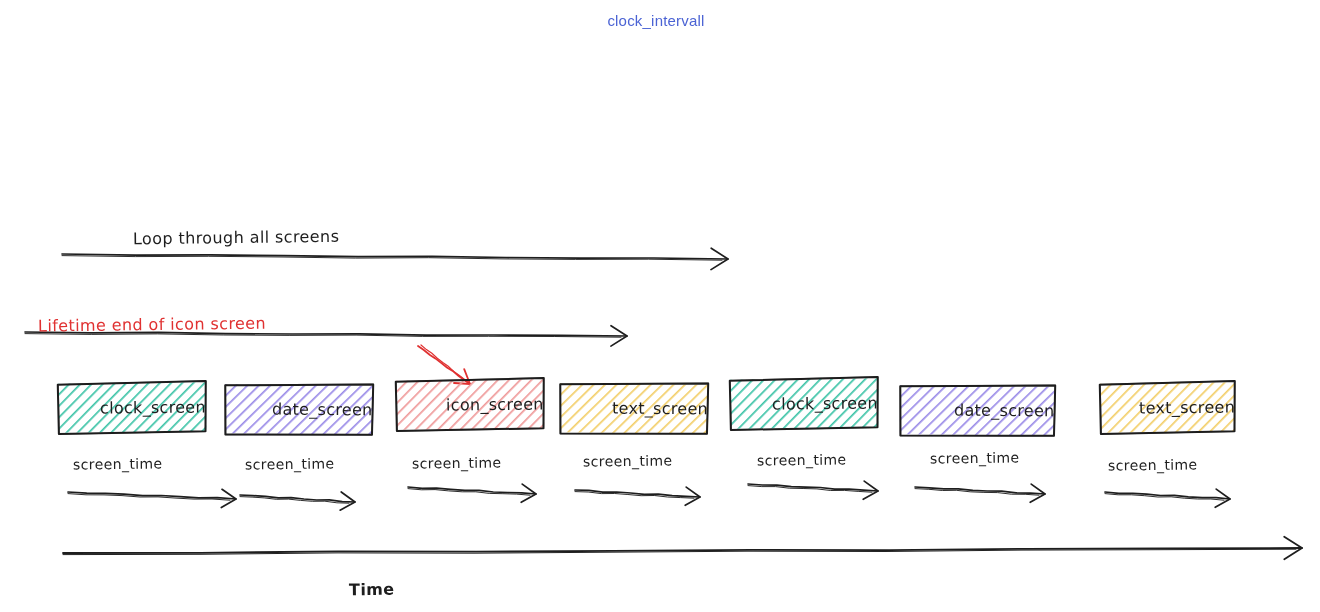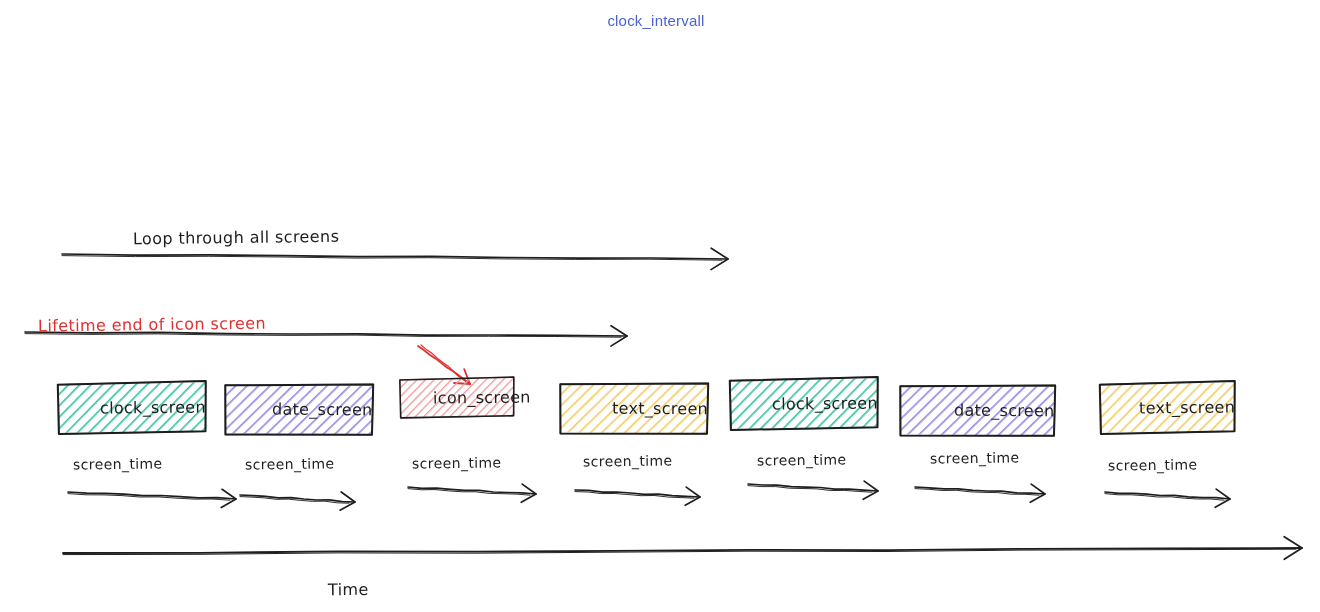--- a/index.html
+++ b/index.html
@@ -140,21 +140,21 @@
         <span class="box-label" style="transform: rotate(-0.6deg);">clock_screen</span>
       </div>
       <div class="box" style="left: 225px; top: 385px; width: 148px; height: 49px;">
         <svg class="box-svg" viewBox="0 0 160 61">
           <rect x="6" y="6" width="148" height="49" fill="url(#hatch-purple)" stroke="none" transform="rotate(0.5 80 30.5)"></rect>
           <path d="M 6 7 L 154 4.8 L 153.2 55 L 6.6 56.2 Z" fill="none" stroke="#1e1e1e" stroke-width="2" stroke-linejoin="round" opacity="1" transform="rotate(0.5 80 30.5)"></path>
           <path d="M 6.44 6.67 L 154.22 4.47 L 153.42 55.22 L 7.04 56.42 Z" fill="none" stroke="#1e1e1e" stroke-width="1.1" stroke-linejoin="round" opacity="0.55" transform="rotate(0.5 80 30.5)"></path>
         </svg>
         <span class="box-label" style="transform: rotate(0.5deg);">date_screen</span>
       </div>
-      <div class="box" style="left: 383px; top: 380px; width: 148px; height: 35px;">
+      <div class="box" style="left: 396px; top: 380px; width: 148px; height: 49px;">
         <svg class="box-svg" viewBox="0 0 160 61">
           <rect x="6" y="6" width="148" height="49" fill="url(#hatch-red)" stroke="none" transform="rotate(-0.6 80 30.5)"></rect>
           <path d="M 6 7 L 154 4.8 L 153.2 55 L 6.6 56.2 Z" fill="none" stroke="#1e1e1e" stroke-width="2" stroke-linejoin="round" opacity="1" transform="rotate(-0.6 80 30.5)"></path>
           <path d="M 6.44 6.67 L 154.22 4.47 L 153.42 55.22 L 7.04 56.42 Z" fill="none" stroke="#1e1e1e" stroke-width="1.1" stroke-linejoin="round" opacity="0.55" transform="rotate(-0.6 80 30.5)"></path>
         </svg>
         <span class="box-label" style="transform: rotate(-0.6deg);">icon_screen</span>
       </div>
       <div class="box" style="left: 560px; top: 384px; width: 148px; height: 49px;">
         <svg class="box-svg" viewBox="0 0 160 61">
           <rect x="6" y="6" width="148" height="49" fill="url(#hatch-yellow)" stroke="none" transform="rotate(0.5 80 30.5)"></rect>
@@ -184,21 +184,21 @@
           <rect x="6" y="6" width="135" height="49" fill="url(#hatch-yellow)" stroke="none" transform="rotate(-0.6 73.5 30.5)"></rect>
           <path d="M 6 7 L 141 4.8 L 140.2 55 L 6.6 56.2 Z" fill="none" stroke="#1e1e1e" stroke-width="2" stroke-linejoin="round" opacity="1" transform="rotate(-0.6 73.5 30.5)"></path>
           <path d="M 6.44 6.67 L 141.22 4.47 L 140.42 55.22 L 7.04 56.42 Z" fill="none" stroke="#1e1e1e" stroke-width="1.1" stroke-linejoin="round" opacity="0.55" transform="rotate(-0.6 73.5 30.5)"></path>
         </svg>
         <span class="box-label" style="transform: rotate(-0.6deg);">text_screen</span>
       </div>
     </div>
   <div id="labels-layer">
       <div class="hand" style="left: 133px; top: 228px; font-size: 16px;">Loop through all screens</div>
       <div class="hand red" style="left: 38px; top: 315px; font-size: 16px;">Lifetime end of icon screen</div>
-      <div class="hand" style="left: 328px; top: 580px; font-size: 16px;">Time</div>
+      <div class="hand" style="left: 349px; top: 580px; font-size: 16px; font-weight: bold;">Time</div>
       <div class="hand" style="left: 73px; top: 456px; font-size: 14px;">screen_time</div>
       <div class="hand" style="left: 245px; top: 456px; font-size: 14px;">screen_time</div>
       <div class="hand" style="left: 412px; top: 455px; font-size: 14px;">screen_time</div>
       <div class="hand" style="left: 583px; top: 453px; font-size: 14px;">screen_time</div>
       <div class="hand" style="left: 757px; top: 452px; font-size: 14px;">screen_time</div>
       <div class="hand" style="left: 930px; top: 450px; font-size: 14px;">screen_time</div>
       <div class="hand" style="left: 1108px; top: 457px; font-size: 14px;">screen_time</div>
     </div>
 
 </div>

